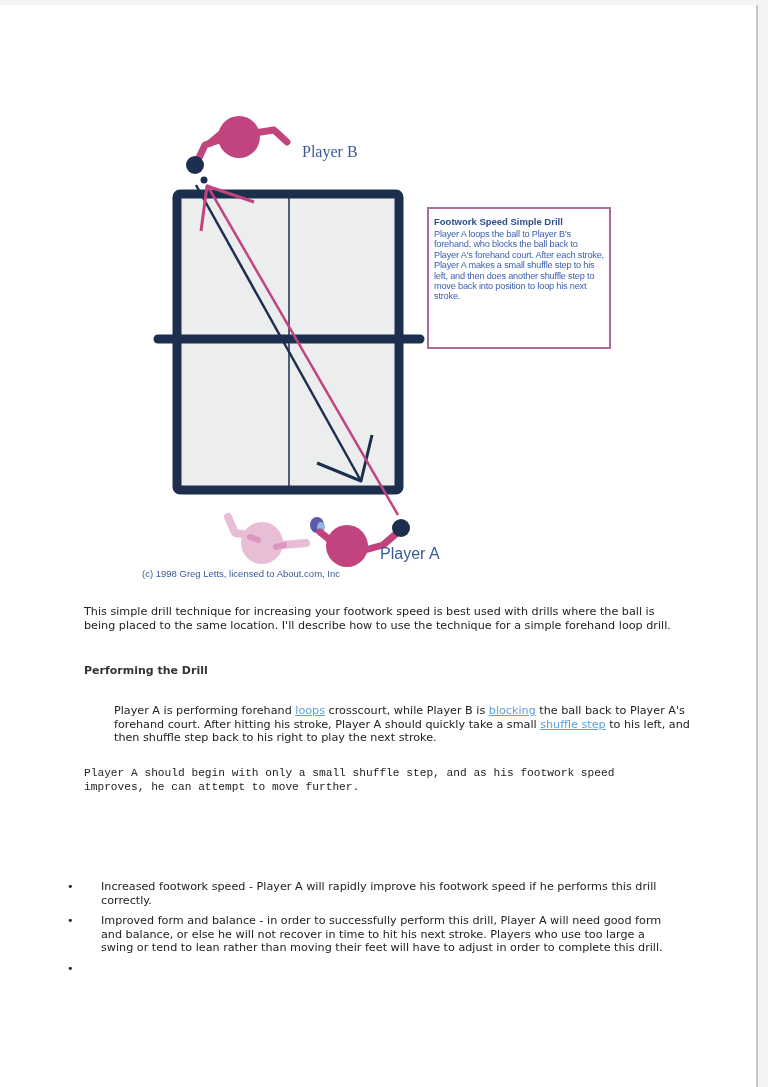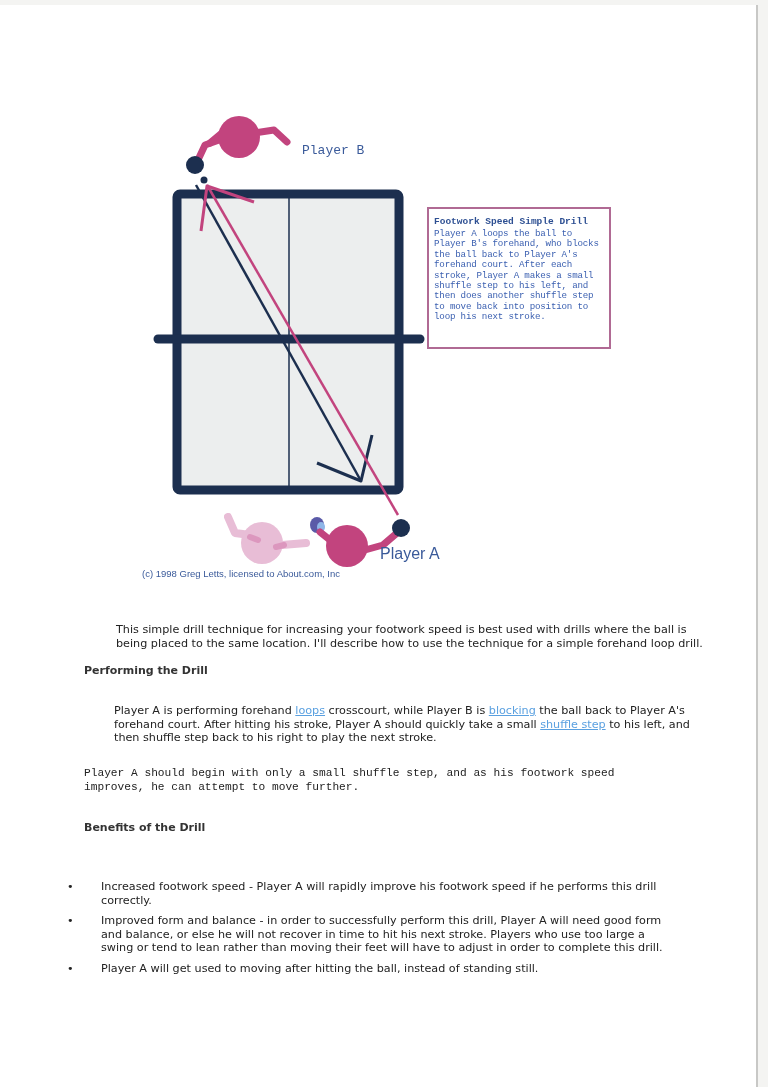--- a/index.html
+++ b/index.html
@@ -10,34 +10,34 @@
   }
   .page {
     position: absolute; left: 0; top: 5px; width: 756px; height: 1082px;
     background: #ffffff;
     border-right: 2px solid #c8c8c6;
   }
   .figure { position: absolute; left: 0; top: 0; width: 756px; height: 590px; }
   .figure svg { position: absolute; left: 0; top: 0; }
   .lbl-b {
     position: absolute; left: 302px; top: 138px;
-    font-family: Liberation Mono, monospace; font-size: 13px; color: #3a5a9a;
+    font-family: Liberation Serif, serif; font-size: 16px; color: #3a5a9a;
   }
   .lbl-a {
     position: absolute; left: 380px; top: 540px;
     font-family: "Liberation Sans", sans-serif; font-size: 16px; color: #3a5a9a;
   }
   .credit {
     position: absolute; left: 142px; top: 563px;
     font-family: "Liberation Sans", sans-serif; font-size: 9.5px; color: #3a5a9a;
   }
   .infobox {
     position: absolute; left: 427px; top: 202px; width: 170px; height: 134px;
     border: 2px solid #b06a94; padding: 4px 5px 0 5px; box-sizing: content-box;
-    font-family: Liberation Mono, monospace; color: #3a5fb0;
+    font-family: Liberation Sans, sans-serif; color: #3a5fb0;
   }
   .infobox .ititle { font-size: 9.5px; font-weight: bold; color: #2d4f92; margin-top: 3px; }
   .infobox .ibody { font-size: 9.2px; line-height: 10.4px; margin-top: 2px; letter-spacing: -0.2px; }
   .text { position: absolute; left: 84px; width: 590px; color: #222; font-size: 11.2px; line-height: 13.6px; }
   .text a { color: #5aa0e0; text-decoration: underline; }
   .heading { font-weight: bold; font-size: 11px; color: #333; }
   .bullets { position: absolute; left: 64px; width: 610px; font-size: 11.2px; line-height: 13.6px; color: #222; }
   .bullet { position: relative; padding-left: 37px; margin-bottom: 7px; }
   .bullet .dot { position: absolute; left: 3px; top: 0; }
 </style>
@@ -89,41 +89,39 @@
     <div class="lbl-b">Player B</div>
     <div class="lbl-a">Player A</div>
     <div class="credit">(c) 1998 Greg Letts, licensed to About.com, Inc</div>
 
     <div class="infobox">
       <div class="ititle">Footwork Speed  Simple Drill</div>
       <div class="ibody">Player A loops the ball to Player B's forehand, who blocks the ball back to Player A's forehand court. After each stroke, Player A makes a small shuffle step to his left, and then does another shuffle step to move back into position to loop his next stroke.</div>
     </div>
   </div>
 
-  <div class="text" style="top:618px;margin-left:32px;">This simple drill technique for increasing your footwork speed is best used with drills where the ball is being placed to the same location. I'll describe how to use the technique for a simple forehand loop drill.</div>
+  <div class="text" style="top:600px;">This simple drill technique for increasing your footwork speed is best used with drills where the ball is being placed to the same location. I'll describe how to use the technique for a simple forehand loop drill.</div>
 
   <div class="text heading" style="top:659px;">Performing the Drill</div>
 
   <div class="text" style="top:699px;margin-left:30px;">
     <span>Player A is performing forehand </span><a>loops</a><span> crosscourt, while Player B is </span><a>blocking</a><span> the ball back to Player A's forehand court. After hitting his stroke, Player A should quickly take a small </span><a>shuffle step</a><span> to his left, and then shuffle step back to his right to play the next stroke.</span>
   </div>
 
   <div class="text" style="top:762px;font-family:Liberation Mono, monospace;">Player A should begin with only a small shuffle step, and as his footwork speed improves, he can attempt to move further.</div>
 
-  <div class="text heading" style="top:816px;">Benefits of the Drill</div>
 
 
   <div class="bullets" style="top:875px;">
     <div class="bullet">
       <span class="dot">•</span>
       <span>Increased footwork speed - Player A will rapidly improve his footwork speed if he performs this drill correctly.</span>
     </div>
     <div class="bullet">
       <span class="dot">•</span>
       <span>Improved form and balance - in order to successfully perform this drill, Player A will need good form and balance, or else he will not recover in time to hit his next stroke. Players who use too large a swing or tend to lean rather than moving their feet will have to adjust in order to complete this drill.</span>
     </div>
     <div class="bullet">
       <span class="dot">•</span>
-      <span>Player A will get used to moving after hitting the ball, instead of standing still.</span>
     </div>
   </div>
 
 </div>
 
 </body></html>

